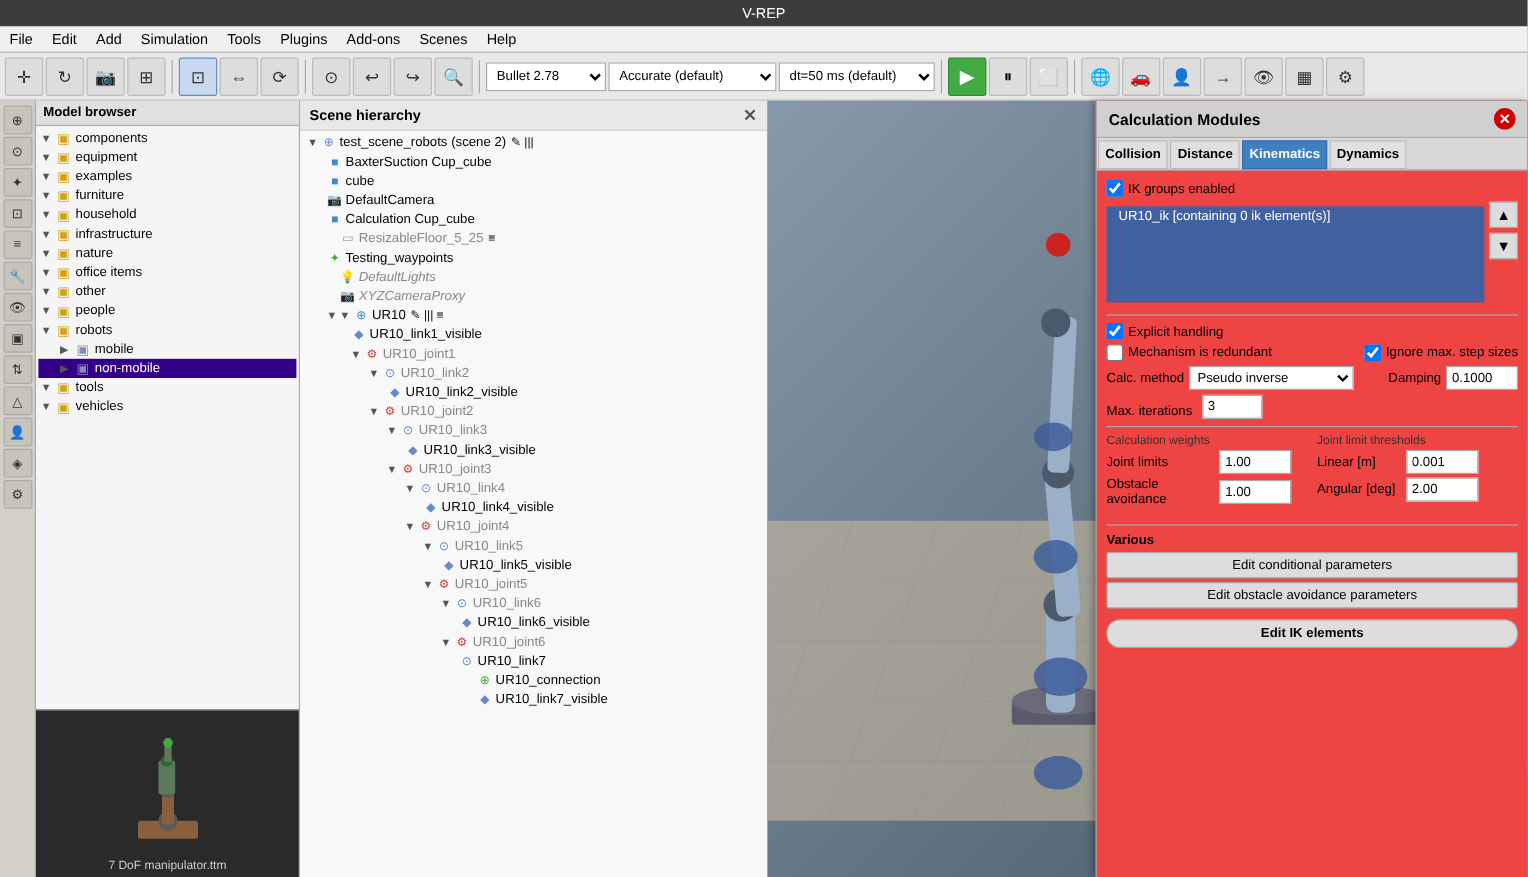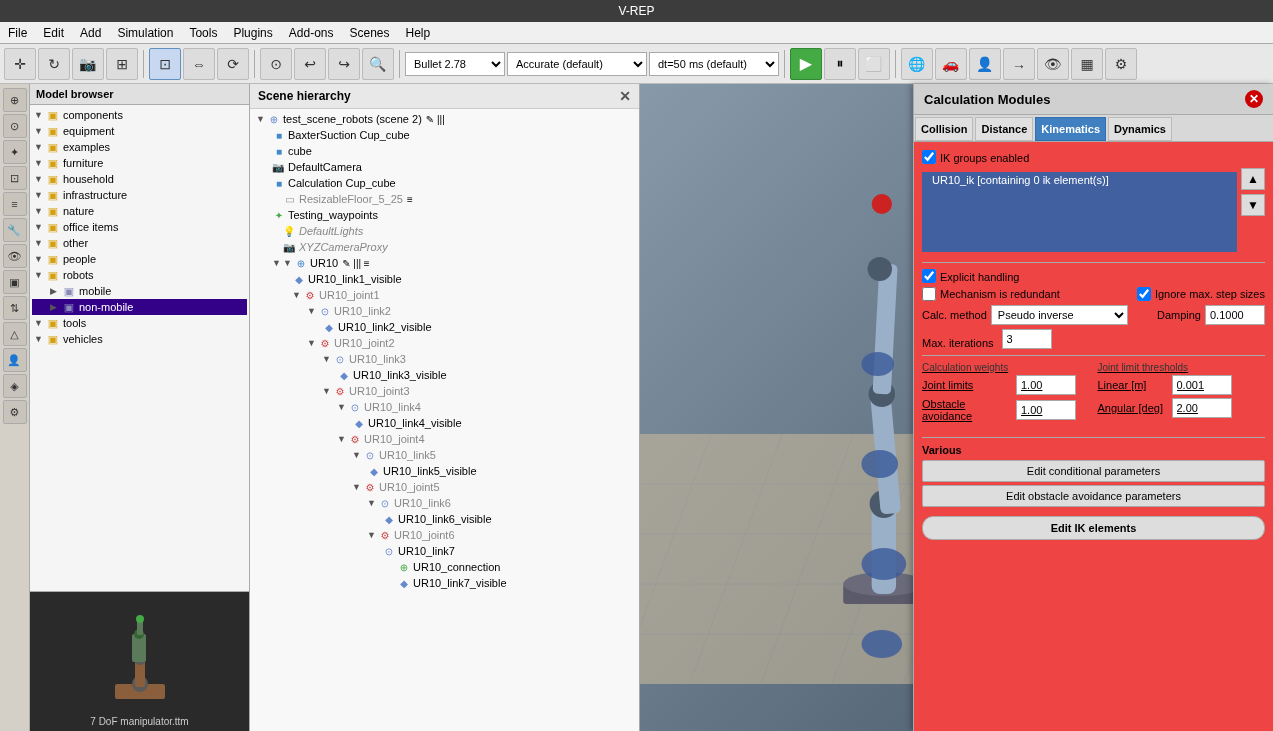--- a/index.html
+++ b/index.html
@@ -70,21 +70,21 @@
     .calc-tab.active { background: #4080c0; color: white; border-color: #3070b0; }
     #calc-body { flex: 1; overflow-y: auto; padding: 8px; }
     .calc-row { display: flex; align-items: flex-end; margin-bottom: 4px; gap: 4px; }
     .calc-checkbox { width: 14px; height: 14px; cursor: pointer; }
     .calc-label { font-size: 11px; }
     .calc-btn { padding: 3px 10px; background: #e0e0e0; border: 1px solid #aaa; font-size: 11px; cursor: pointer; border-radius: 2px; }
     .calc-list { background: #4060a0; color: white; padding: 0 6px; font-size: 11px; margin: 4px 0; min-height: 80px; }
     .calc-list-item { padding: 2px 4px; }
     .calc-arrow-btn { width: 24px; height: 22px; background: #ddd; border: 1px solid #aaa; cursor: pointer; display: flex; align-items: center; justify-content: center; font-size: 12px; }
     .section-sep { border: none; border-top: 1px solid #aaa; margin: 6px 0; }
-    .calc-section { display: flex; gap: 8px; margin-bottom: 12px; text-decoration: underline; }
+    .calc-section { display: flex; gap: 8px; margin-bottom: 12px; }
     .calc-field-group { flex: 1; }
     .calc-field-label { font-size: 10px; color: #333; margin-bottom: 2px; }
     .calc-field-row { display: flex; align-items: center; gap: 4px; margin-bottom: 3px; }
     .calc-input { width: 60px; height: 20px; font-size: 11px; border: 1px solid #aaa; padding: 1px 4px; background: white; }
     .calc-select { height: 20px; font-size: 11px; border: 1px solid #aaa; background: white; padding: 0 2px; }
     .various-section { margin-top: 6px; }
     .various-label { font-size: 11px; font-weight: bold; margin-bottom: 4px; }
     .calc-full-btn { width: 100%; padding: 4px; background: #ddd; border: 1px solid #aaa; font-size: 11px; cursor: pointer; margin-bottom: 3px; border-radius: 2px; }
     .edit-ik-btn { width: 100%; padding: 5px; background: #ddd; border: 1px solid #aaa; font-size: 11px; cursor: pointer; margin-top: 6px; border-radius: 11px; font-weight: bold; }
 

